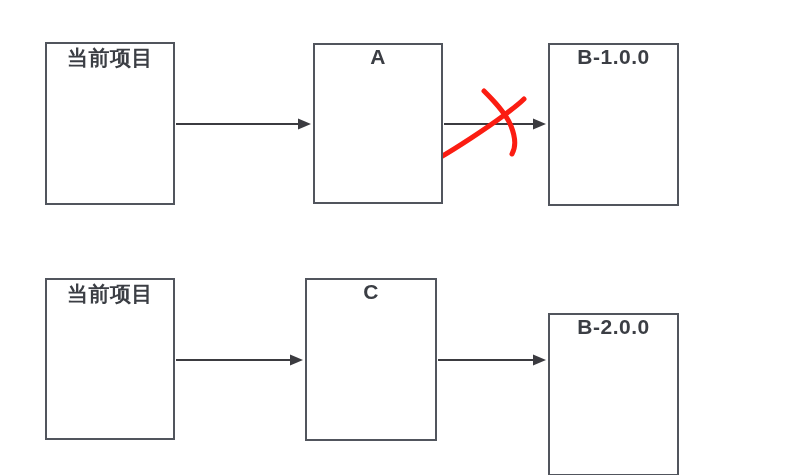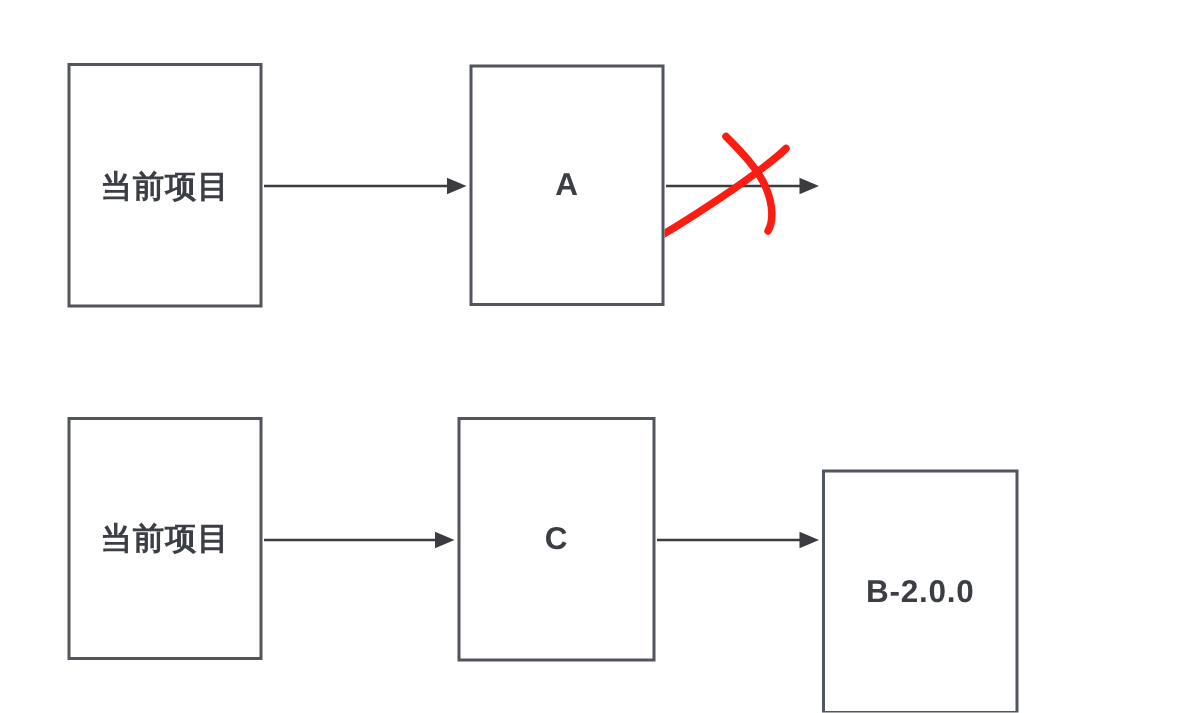--- a/index.html
+++ b/index.html
@@ -40,21 +40,21 @@
     stroke:var(--cross-red);
     stroke-width:5;
     stroke-linecap:round;
     stroke-linejoin:round;
   }
   .node{
     position:absolute;
     background:var(--background);
     border:2px solid var(--box-border);
     display:flex;
-    align-items:center;
+    align-items:flex-start;
     justify-content:center;
     box-sizing:border-box;
   }
   .node .label{
     font-size:21px;
     font-weight:bold;
     color:var(--label-text);
     letter-spacing:0.5px;
     white-space:nowrap;
   }
@@ -100,20 +100,23 @@
   </svg>
 
   <div class="node n-current-top">
     <span class="label">当前项目</span>
   </div>
 
   <div class="node n-a">
     <span class="label">A</span>
   </div>
 
+  <div class="node n-b1">
+    <span class="label">B-1.0.0</span>
+  </div>
 
   <div class="node n-current-bot">
     <span class="label">当前项目</span>
   </div>
 
   <div class="node n-c">
     <span class="label">C</span>
   </div>
 
   <div class="node n-b2">

